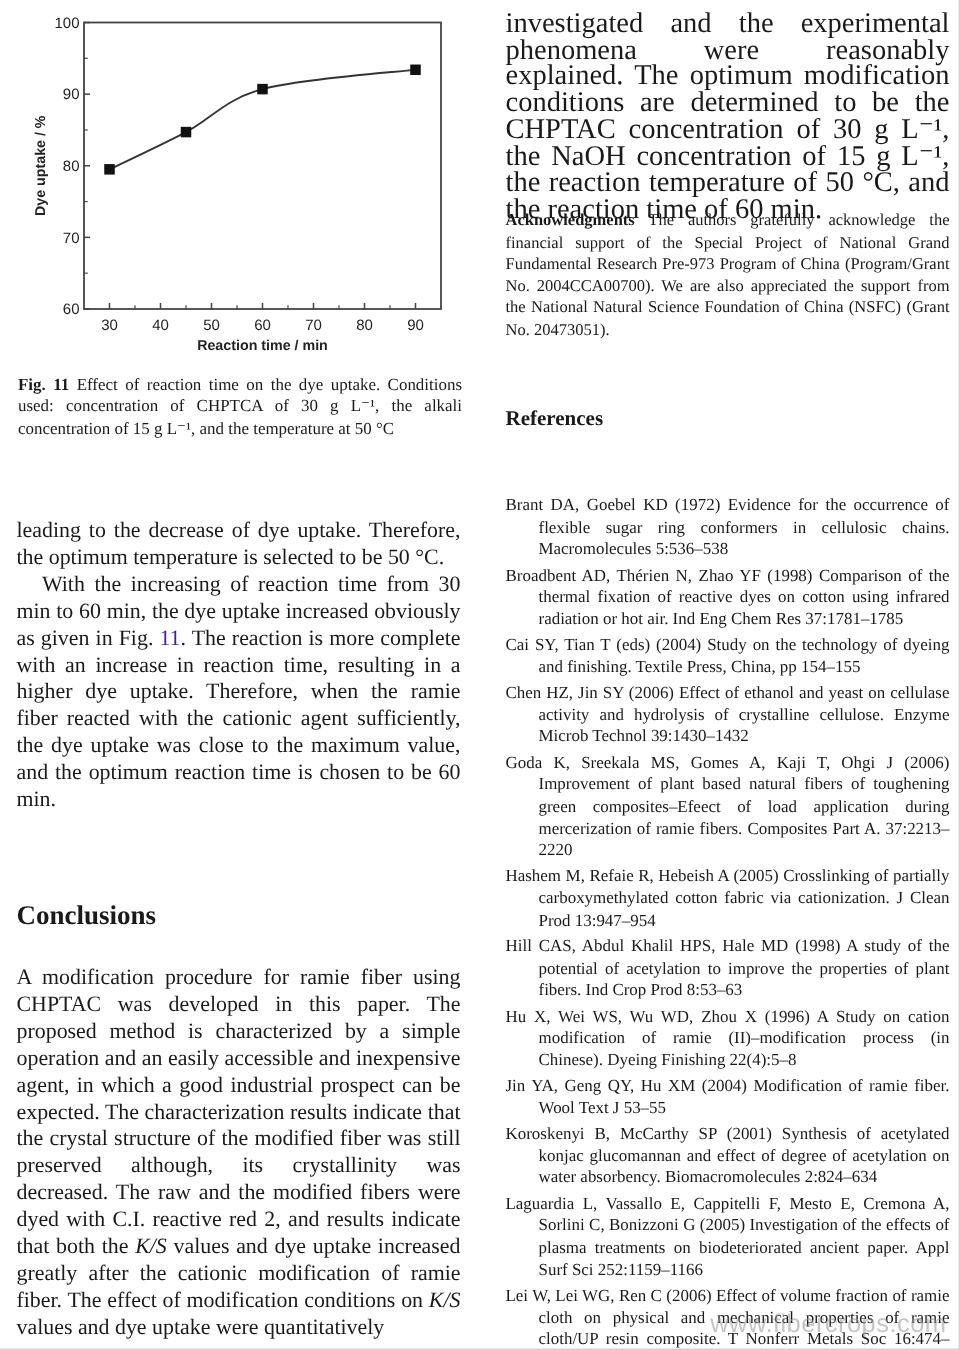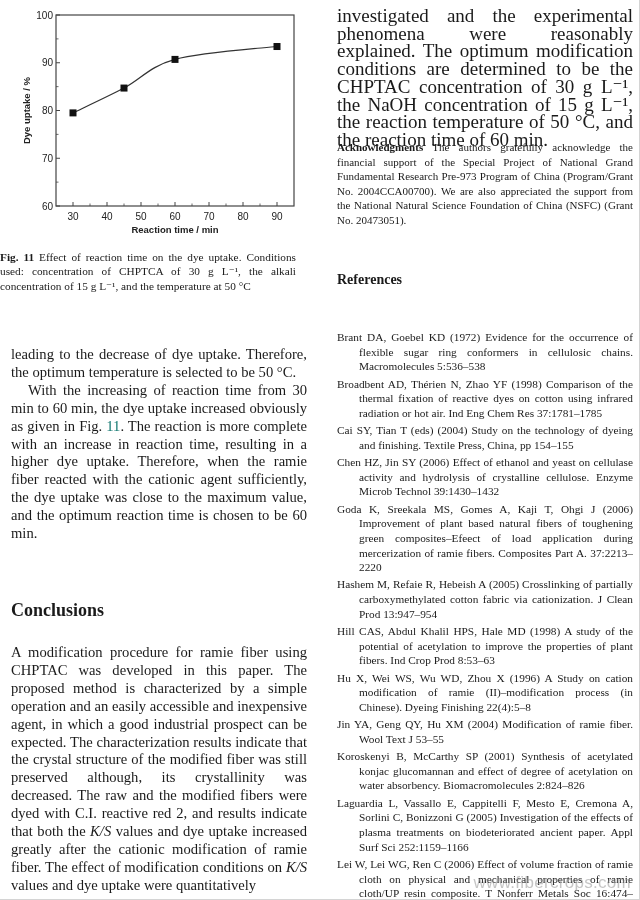--- a/index.html
+++ b/index.html
@@ -6,27 +6,27 @@
     html, body { width: 640px; height: 900px; background: #ffffff; overflow: hidden; }
     body { position: relative; font-family: "Liberation Serif", "DejaVu Serif", serif; color: #1a1a1a; }
     .page { position: absolute; left: 0; top: 0; width: 640px; height: 900px; border: 1px solid #d4d4d4; border-left: none; border-top: none; }
 
     
     .chart-wrap { position: absolute; left: 0; top: 0; width: 320px; height: 240px; }
     .chart-wrap svg { display: block; }
     .tick-label { font-family: "Liberation Sans", "DejaVu Sans", sans-serif; font-size: 10px; fill: #222; }
     .axis-title { font-family: "Liberation Sans", "DejaVu Sans", sans-serif; font-size: 9.5px; font-weight: bold; fill: #222; }
 
-    .caption { position: absolute; left: 0; top: 250px; width: 296px; font-size: 11.3px; line-height: 14.4px; text-align: justify; }
+    .caption { position: absolute; left: 12px; top: 250px; width: 296px; font-size: 11.3px; line-height: 14.4px; text-align: justify; }
     .caption .fig-label { font-weight: bold; }
 
     .body-text { font-size: 14.6px; line-height: 17.9px; text-align: justify; }
     .body-text p { text-indent: 0; font-family: Liberation Serif, serif; }
     .body-text p.indent { text-indent: 17px; }
-    .link { color: #0f766e; }
+    .link { color: #4c1d95; }
 
     .left-body { position: absolute; left: 11px; top: 346px; width: 296px; }
     .section-head { font-weight: bold; font-size: 18px; }
     .conclusions-head { position: absolute; left: 11px; top: 600px; }
     .conclusions-body { position: absolute; left: 11px; top: 644px; width: 296px; }
 
     .right-top { position: absolute; left: 337px; top: 7px; width: 296px; font-size: 19px; line-height: 17.7px; text-align: justify; }
     .ack { position: absolute; left: 337px; top: 140px; width: 296px; font-size: 11px; line-height: 14.6px; text-align: justify; }
     .ack .ack-head { font-weight: bold; }
     .refs-head { position: absolute; left: 337px; top: 272px; font-size: 14px; font-weight: bold; }
@@ -120,19 +120,19 @@
   <div class="refs">
     <div class="ref">Brant DA, Goebel KD (1972) Evidence for the occurrence of flexible sugar ring conformers in cellulosic chains. Macromolecules 5:536–538</div>
     <div class="ref">Broadbent AD, Thérien N, Zhao YF (1998) Comparison of the thermal fixation of reactive dyes on cotton using infrared radiation or hot air. Ind Eng Chem Res 37:1781–1785</div>
     <div class="ref">Cai SY, Tian T (eds) (2004) Study on the technology of dyeing and finishing. Textile Press, China, pp 154–155</div>
     <div class="ref">Chen HZ, Jin SY (2006) Effect of ethanol and yeast on cellulase activity and hydrolysis of crystalline cellulose. Enzyme Microb Technol 39:1430–1432</div>
     <div class="ref">Goda K, Sreekala MS, Gomes A, Kaji T, Ohgi J (2006) Improvement of plant based natural fibers of toughening green composites–Efeect of load application during mercerization of ramie fibers. Composites Part A. 37:2213–2220</div>
     <div class="ref">Hashem M, Refaie R, Hebeish A (2005) Crosslinking of partially carboxymethylated cotton fabric via cationization. J Clean Prod 13:947–954</div>
     <div class="ref">Hill CAS, Abdul Khalil HPS, Hale MD (1998) A study of the potential of acetylation to improve the properties of plant fibers. Ind Crop Prod 8:53–63</div>
     <div class="ref">Hu X, Wei WS, Wu WD, Zhou X (1996) A Study on cation modification of ramie (II)–modification process (in Chinese). Dyeing Finishing 22(4):5–8</div>
     <div class="ref">Jin YA, Geng QY, Hu XM (2004) Modification of ramie fiber. Wool Text J 53–55</div>
-    <div class="ref">Koroskenyi B, McCarthy SP (2001) Synthesis of acetylated konjac glucomannan and effect of degree of acetylation on water absorbency. Biomacromolecules 2:824–826</div>
+    <div class="ref">Koroskenyi B, McCarthy SP (2001) Synthesis of acetylated konjac glucomannan and effect of degree of acetylation on water absorbency. Biomacromolecules 2:824–634</div>
     <div class="ref">Laguardia L, Vassallo E, Cappitelli F, Mesto E, Cremona A, Sorlini C, Bonizzoni G (2005) Investigation of the effects of plasma treatments on biodeteriorated ancient paper. Appl Surf Sci 252:1159–1166</div>
     <div class="ref">Lei W, Lei WG, Ren C (2006) Effect of volume fraction of ramie cloth on physical and mechanical properties of ramie cloth/UP resin composite. T Nonferr Metals Soc 16:474–477</div>
   </div>
 
   <div class="watermark">www.fibercrops.com</div>
 </div>
 
 </body></html>

